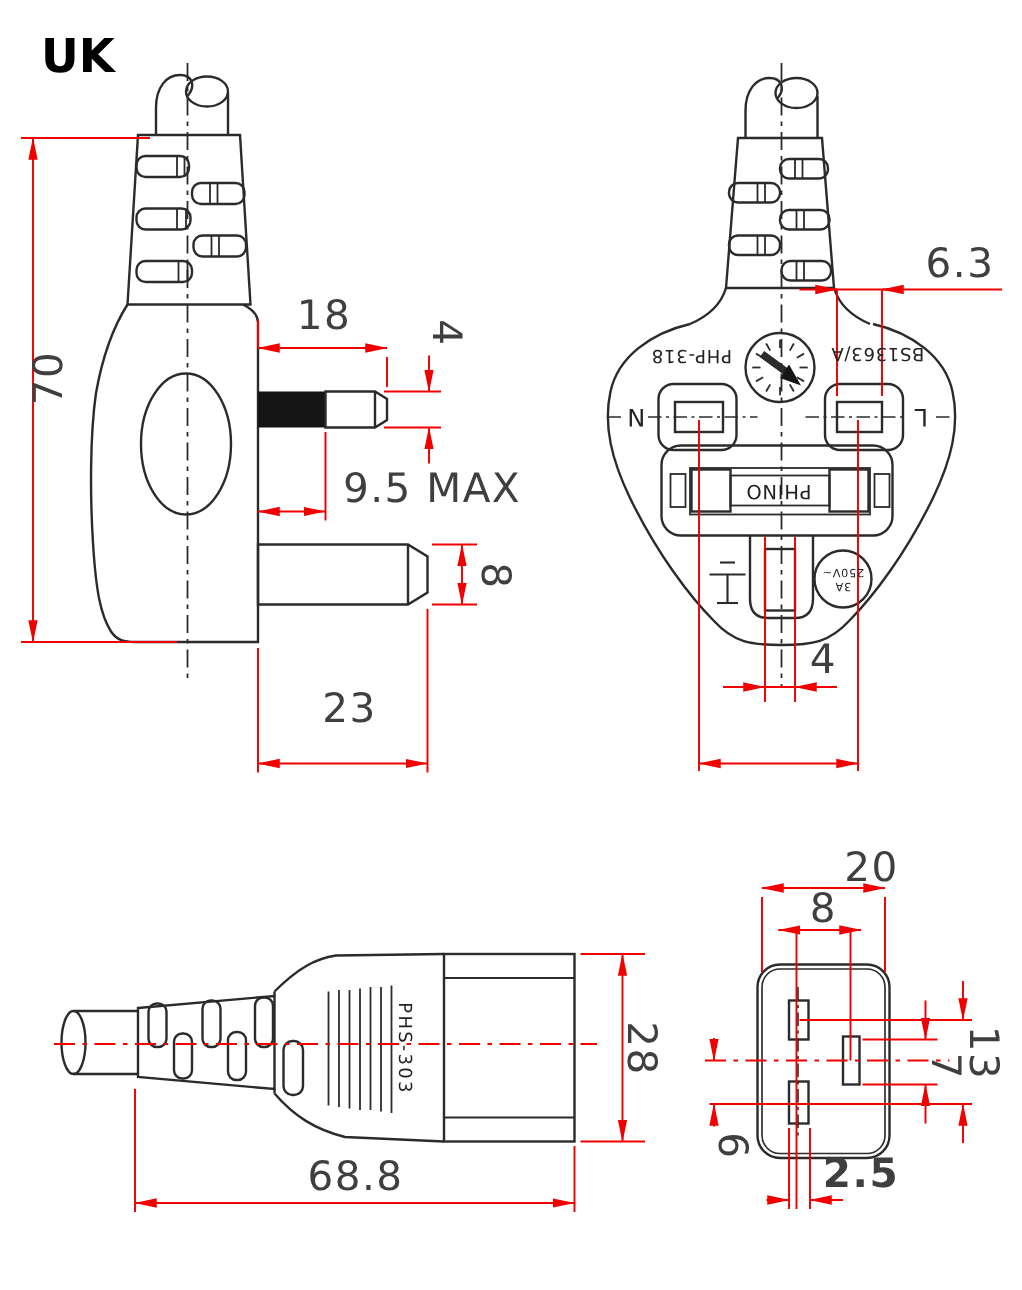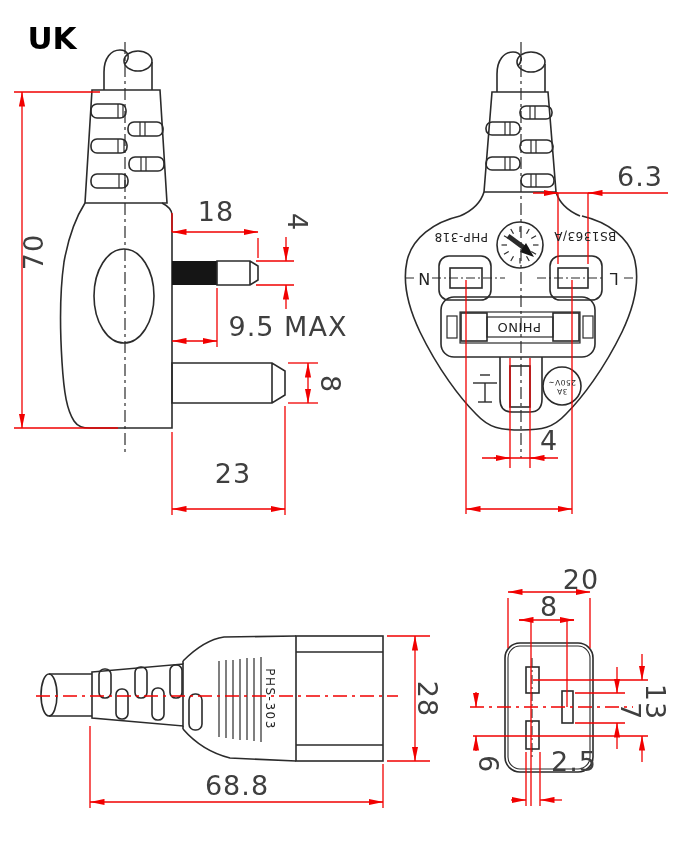--- a/index.html
+++ b/index.html
@@ -232,15 +232,15 @@
 
   <div class="lbl" style="left:237px;top:785px;text-align:center;">68.8</div>
   <div class="lbl r90" style="left:427px;top:699px;">28</div>
   <div class="mark r90" style="left:270px;top:699px;letter-spacing:1.5px;">PHS-303</div>
 
   <div class="lbl" style="left:549px;top:579px;margin-left:32px;">20</div>
   <div class="lbl" style="left:549px;top:606px;">8</div>
   <div class="lbl r90" style="left:655px;top:702px;">13</div>
   <div class="lbl r90" style="left:630px;top:711px;">7</div>
   <div class="lbl r90" style="left:488px;top:764px;">6</div>
-  <div class="lbl" style="left:574px;top:761px;">2.5</div>
+  <div class="lbl" style="left:574px;top:783px;font-weight:bold;">2.5</div>
 
 </div>
 
 </body></html>

